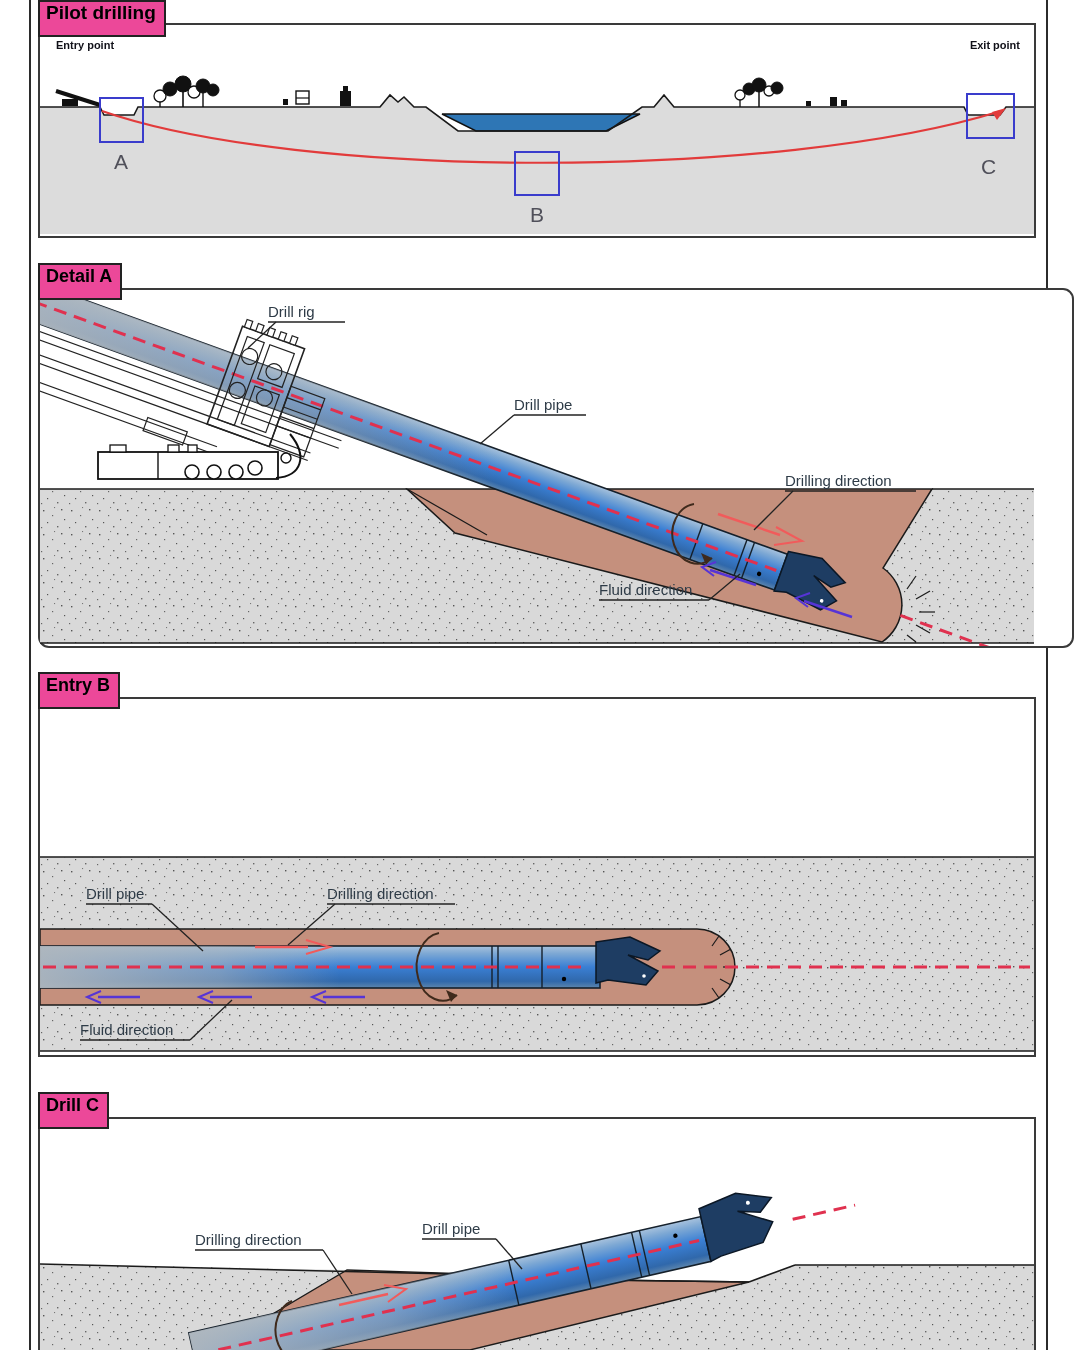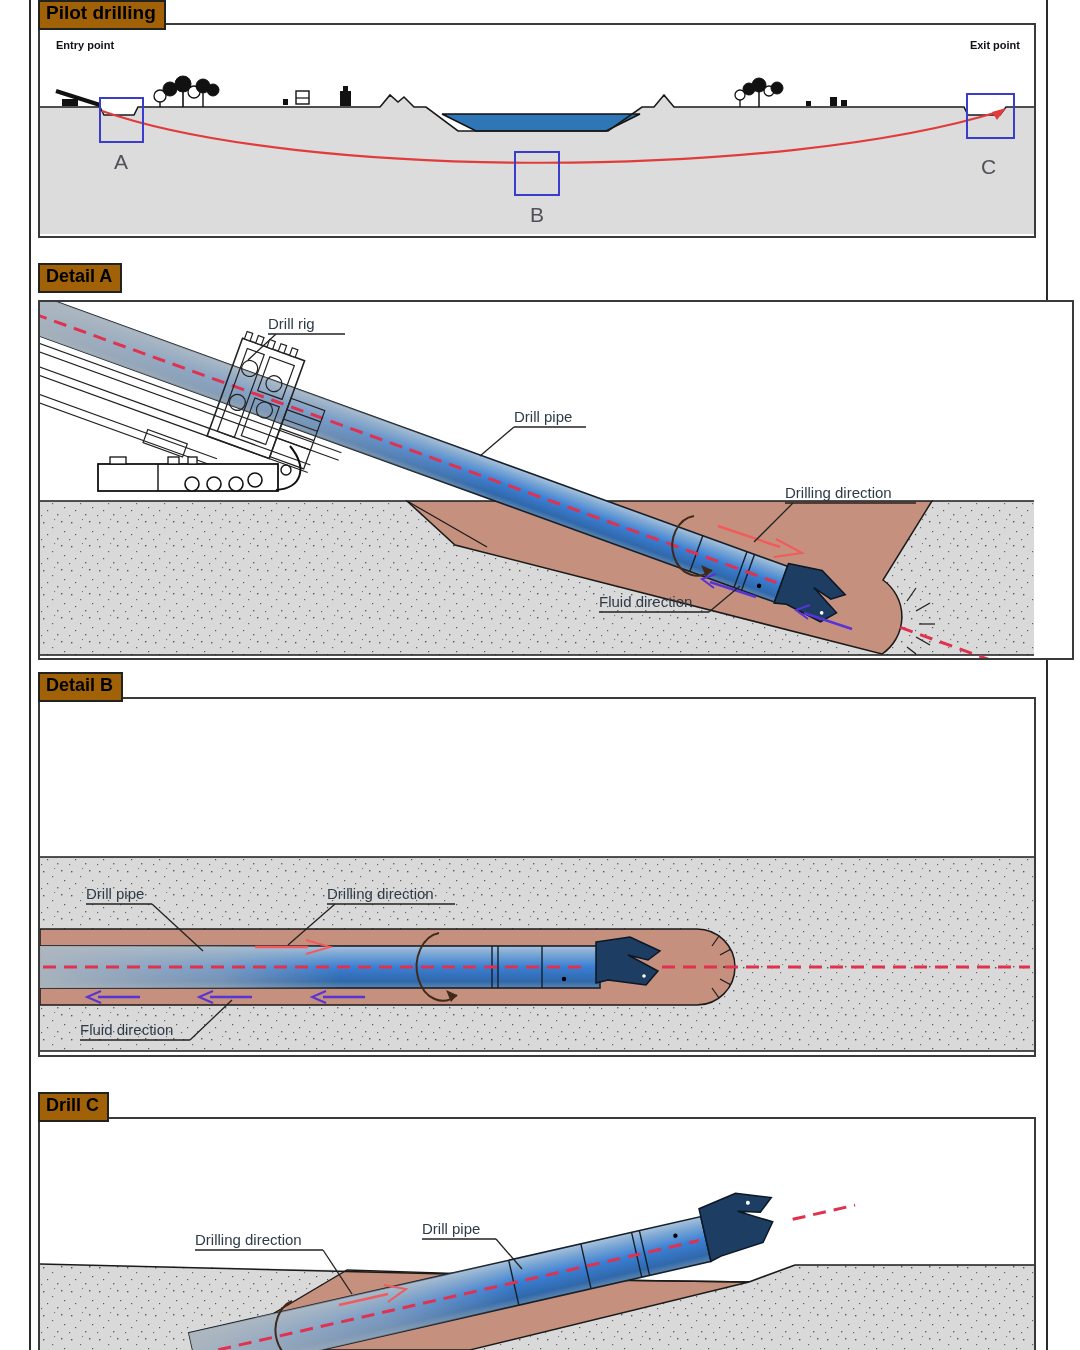--- a/index.html
+++ b/index.html
@@ -1,20 +1,20 @@
 <!DOCTYPE html>
 <html><head>
 <meta charset="utf-8">
 <style>
   html,body{margin:0;padding:0;background:#fff;}
   body{width:1080px;height:1350px;position:relative;overflow:hidden;
        font-family:"Liberation Sans",sans-serif;}
   .frameline{position:absolute;top:0;width:2px;height:1350px;background:#2b2b2b;}
-  .titlebox{position:absolute;background:#a16207;border:2px solid #222;
-            font-weight:bold;color:#000;padding:1px 8px 5px 6px;line-height:20px;
+  .titlebox{position:absolute;background:#ec4899;border:2px solid #222;
+            font-weight:bold;color:#000;padding:1px 8px 12px 6px;line-height:20px;
             z-index:3;white-space:nowrap;}
   .maintitle{font-size:19px;}
   .subtitle{font-size:18px;}
   .panel{position:absolute;left:38px;background:#fff;border:2px solid #3a3a3a;box-sizing:border-box;}
   svg{display:block;}
   text{font-family:"Liberation Sans",sans-serif;}
   .lbl{font-size:15px;fill:#2e3b47;}
   .marker{font-size:21px;fill:#50505a;}
   .tinytxt{font-size:11px;font-weight:600;fill:#101018;}
   .leader{stroke:#222;stroke-width:1.3;fill:none;}
@@ -111,21 +111,21 @@
   <rect x="927" y="69" width="47" height="44" fill="none" stroke="#3a3ccc" stroke-width="2"></rect>
   <text class="marker" x="74" y="144">A</text>
   <text class="marker" x="490" y="197">B</text>
   <text class="marker" x="941" y="149">C</text>
   <text class="tinytxt" x="16" y="24">Entry point</text>
   <text class="tinytxt" x="980" y="24" text-anchor="end">Exit point</text>
 </svg>
 </div>
 
 <div class="titlebox subtitle" style="left:38px;top:263px;text-align:right;">Detail A</div>
-<div class="panel" style="top:300px;width:1036px;height:360px;">
+<div class="panel" style="top:288px;width:1036px;height:360px;border-radius:11px;">
 <svg width="994" height="356" viewBox="0 0 994 356">
   <path d="M0,199 L994,199 L994,353 L0,353 Z" fill="#d9d9d9"></path>
   <path d="M0,199 L994,199 L994,353 L0,353 Z" fill="url(#speck)"></path>
   <path d="M367,199 L892,199 L843,278 A45,45 0 0 1 842,352 L415,243 Z" fill="#c5907d" stroke="#1a1a1a" stroke-width="1.5"></path>
   <line class="surf" x1="0" y1="199" x2="367" y2="199"></line>
   <line class="surf" x1="892" y1="199" x2="994" y2="199"></line>
   <line class="surf" x1="0" y1="353" x2="994" y2="353"></line>
   <line class="thin" x1="367" y1="199" x2="447" y2="245"></line>
 
   <g stroke="#1a1a1a" stroke-width="1.2">
@@ -213,21 +213,21 @@
   <line class="leader" x1="474" y1="125" x2="440" y2="154"></line>
   <text class="lbl" x="745" y="196">Drilling direction</text>
   <line class="leader" x1="745" y1="201" x2="876" y2="201"></line>
   <line class="leader" x1="753" y1="201" x2="714" y2="240"></line>
   <text class="lbl" x="559" y="305">Fluid direction</text>
   <line class="leader" x1="559" y1="310" x2="669" y2="310"></line>
   <line class="leader" x1="669" y1="310" x2="700" y2="284"></line>
 </svg>
 </div>
 
-<div class="titlebox subtitle" style="left:38px;top:672px;">Detail B</div>
+<div class="titlebox subtitle" style="left:38px;top:672px;">Entry B</div>
 <div class="panel" style="top:697px;width:998px;height:360px;">
 <svg width="994" height="356" viewBox="0 0 994 356">
   <path d="M0,158 L994,158 L994,352 L0,352 Z" fill="#d9d9d9"></path>
   <path d="M0,158 L994,158 L994,352 L0,352 Z" fill="url(#speck)"></path>
   <line class="surf" x1="0" y1="158" x2="994" y2="158"></line>
   <line class="surf" x1="0" y1="352" x2="994" y2="352"></line>
   <path d="M0,230 L657,230 A38,38 0 0 1 657,306 L0,306 Z" fill="#c5907d" stroke="#1a1a1a" stroke-width="1.5"></path>
   <g stroke="#1a1a1a" stroke-width="1.2">
     <line x1="672" y1="247" x2="679" y2="237"></line>
         <line x1="680" y1="256" x2="691" y2="250"></line>

